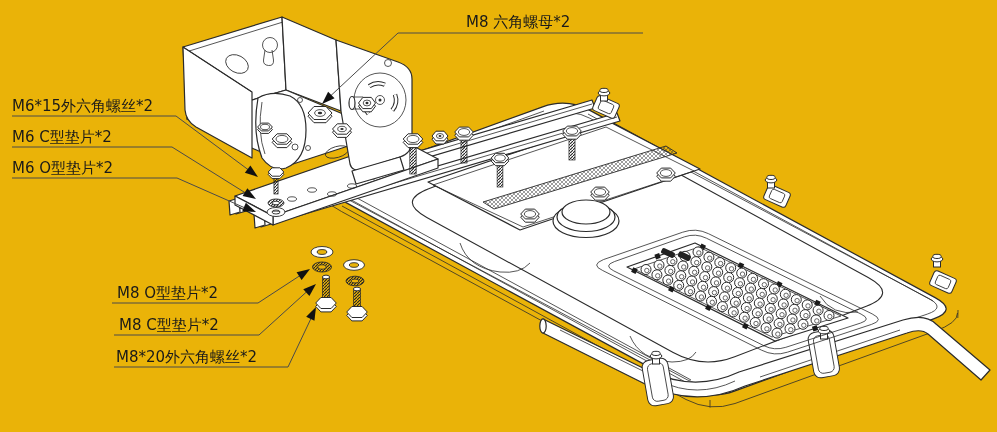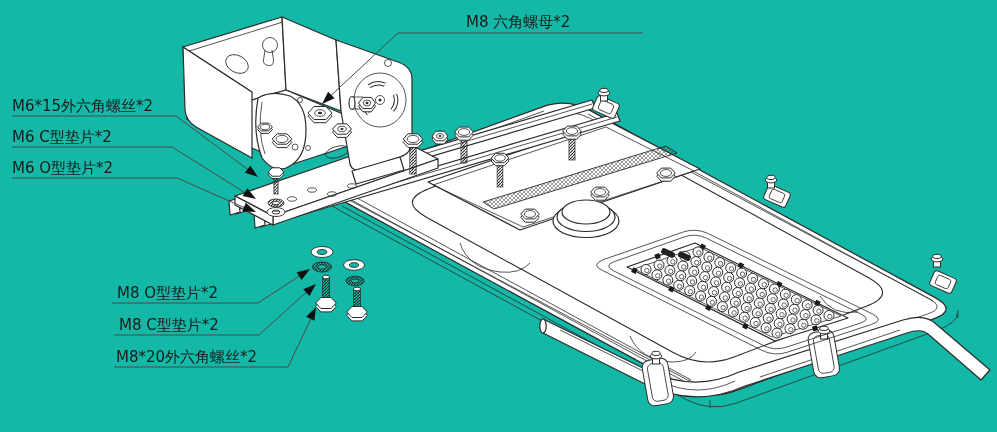--- a/index.html
+++ b/index.html
@@ -1,16 +1,16 @@
 <!DOCTYPE html>
 <html><head>
 <meta charset="utf-8">
 <style>
   html,body{margin:0;padding:0;background:#fff;}
-  #stage{position:relative;width:997px;height:432px;background:#14b8a6;overflow:hidden;
+  #stage{position:relative;width:997px;height:432px;background:#eab308;overflow:hidden;
          font-family:"DejaVu Sans",sans-serif;text-align:right;}
   svg{position:absolute;left:0;top:0;}
   .olw{fill:#ffffff;stroke:#2b2b2b;stroke-width:1.2;stroke-linejoin:round;}
   .ol {fill:none;stroke:#2b2b2b;stroke-width:1.1;stroke-linejoin:round;}
   .thin{fill:none;stroke:#2b2b2b;stroke-width:0.8;}
   .ld{stroke:#4a4a4a;stroke-width:1;fill:none;}
   text.lbl{font:15px "DejaVu Sans",sans-serif;fill:#1a1a1a;}
 </style>
 </head>
 <body>

